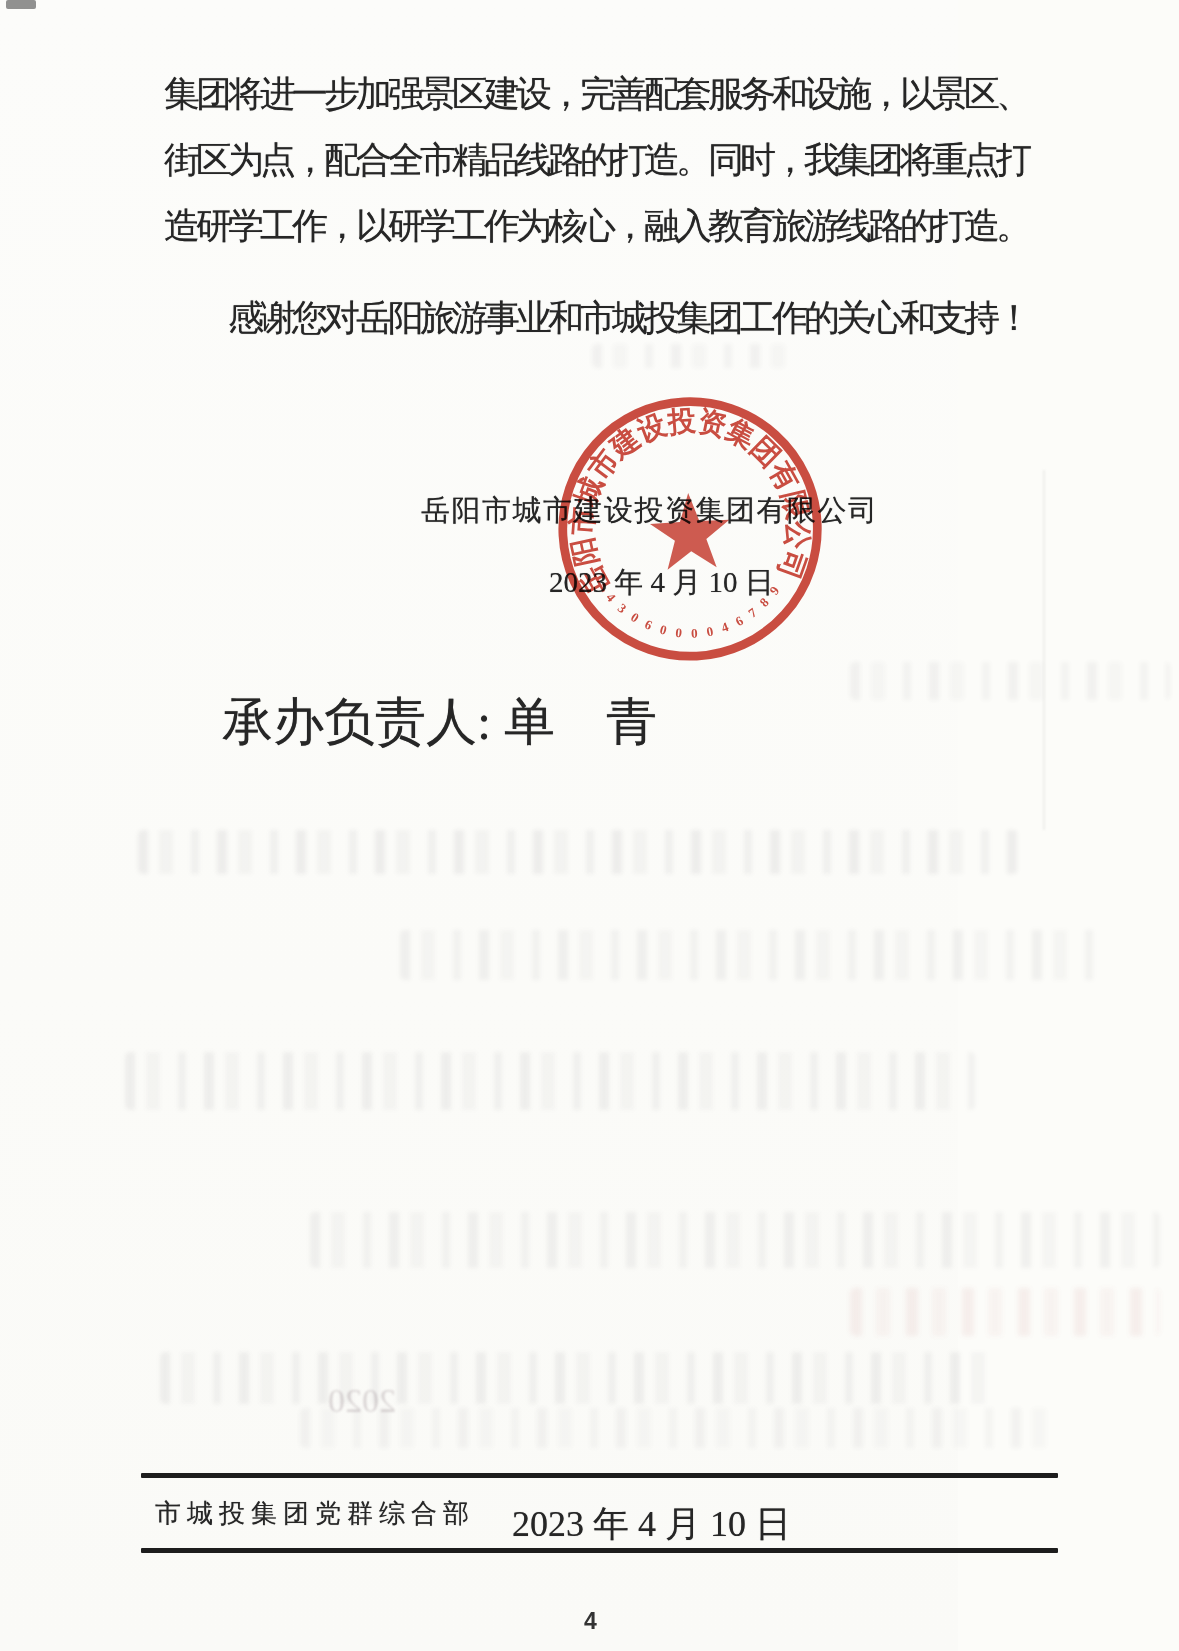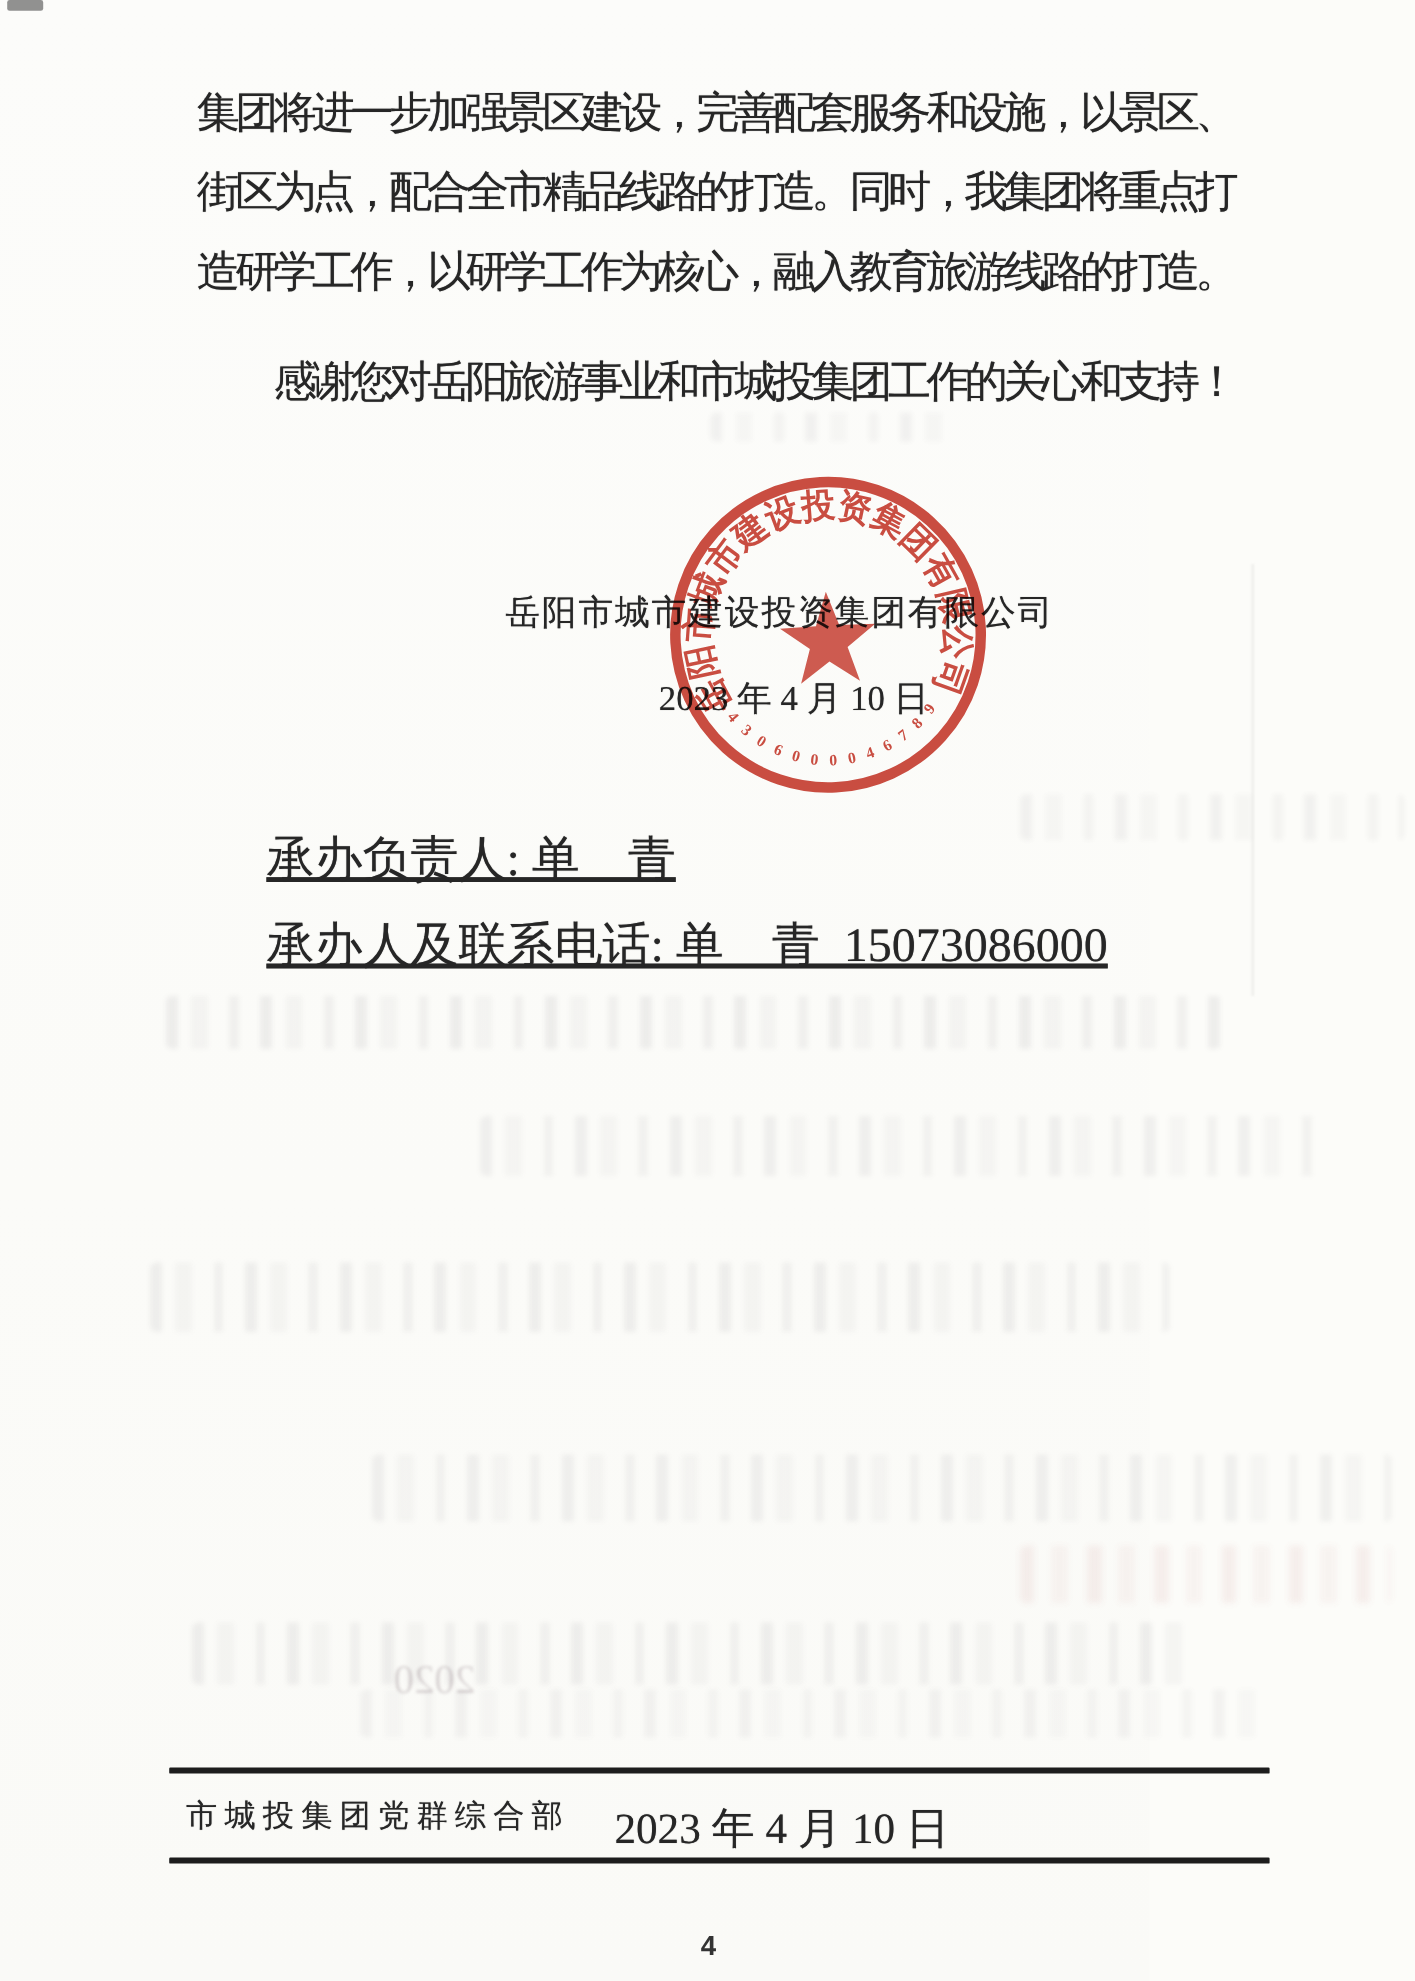--- a/index.html
+++ b/index.html
@@ -14,21 +14,21 @@
     background:linear-gradient(180deg,#fcfcfa 0%,#fbfbf8 60%,#fafaf7 100%);
   }
   .ink{
     color:#262626;
     text-shadow:0 0 .7px rgba(25,25,25,.6);
     position:absolute;white-space:pre;
   }
   .bodyline{font-size:36px;letter-spacing:-4px;line-height:40px;}
   .companyline{font-size:29px;letter-spacing:1.5px;}
   .dateline{font-size:29px;}
-  .contactline{font-size:40px;letter-spacing:0;text-decoration:underline;}
+  .contactline{font-size:51px;letter-spacing:0;}
   .footer-rule{position:absolute;left:141px;width:917px;height:5px;background:#1d1d1d;border-radius:1px;}
   .footer-dept{font-size:26px;letter-spacing:6px;}
   .footer-date{font-size:36px;}
   .pagenum{position:absolute;font-family:"Liberation Sans","DejaVu Sans",sans-serif;
     font-size:23px;font-weight:700;color:#333;}
   .seal{
     position:absolute;left:554px;top:392px;width:272px;height:272px;
     mix-blend-mode:multiply;opacity:.88;z-index:5;
   }
   .smudge{
@@ -78,21 +78,20 @@
 
     <div class="ink bodyline" style="left:164px;top:74px;">集团将进一步加强景区建设，完善配套服务和设施，以景区、</div>
     <div class="ink bodyline" style="left:164px;top:140px;">街区为点，配合全市精品线路的打造。同时，我集团将重点打</div>
     <div class="ink bodyline" style="left:164px;top:206px;">造研学工作，以研学工作为核心，融入教育旅游线路的打造。</div>
     <div class="ink bodyline" style="left:228px;top:271px;margin-top:27px;">感谢您对岳阳旅游事业和市城投集团工作的关心和支持！</div>
 
     <div class="ink companyline" style="left:421px;top:491px;">岳阳市城市建设投资集团有限公司</div>
     <div class="ink dateline" style="left:549px;top:563px;">2023 年 4 月 10 日</div>
 
     <div class="ink contactline" style="left:222px;top:688px;">承办负责人: 单　青</div>
-    <div class="ink contactline" style="left:222px;top:760px;">承办人及联系电话: 单　青  15073086000</div>
 
     <div class="footer-rule" style="top:1473px;"></div>
     <div class="ink footer-dept" style="left:155px;top:1496px;">市城投集团党群综合部</div>
     <div class="ink footer-date" style="right:167px;left:auto;top:1500px;">2023 年 4 月 10 日</div>
     <div class="footer-rule" style="top:1548px;"></div>
 
     <div class="pagenum" style="left:584px;top:1608px;">4</div>
   </div>
 
   <svg class="seal" viewBox="0 0 280 280">

